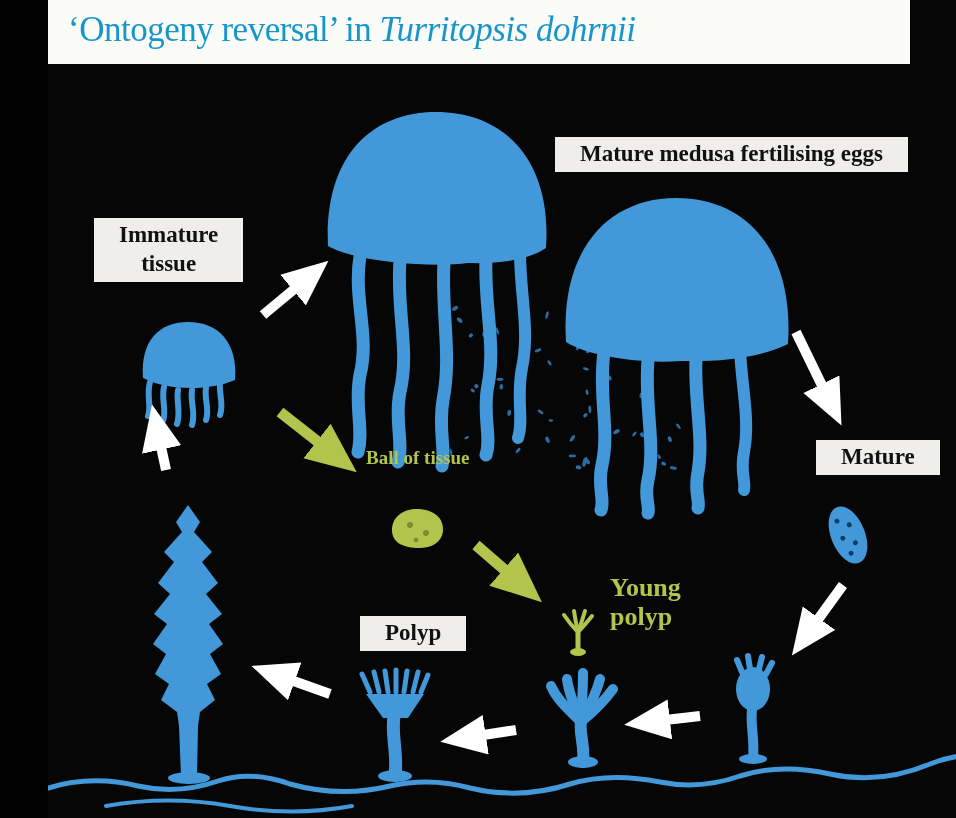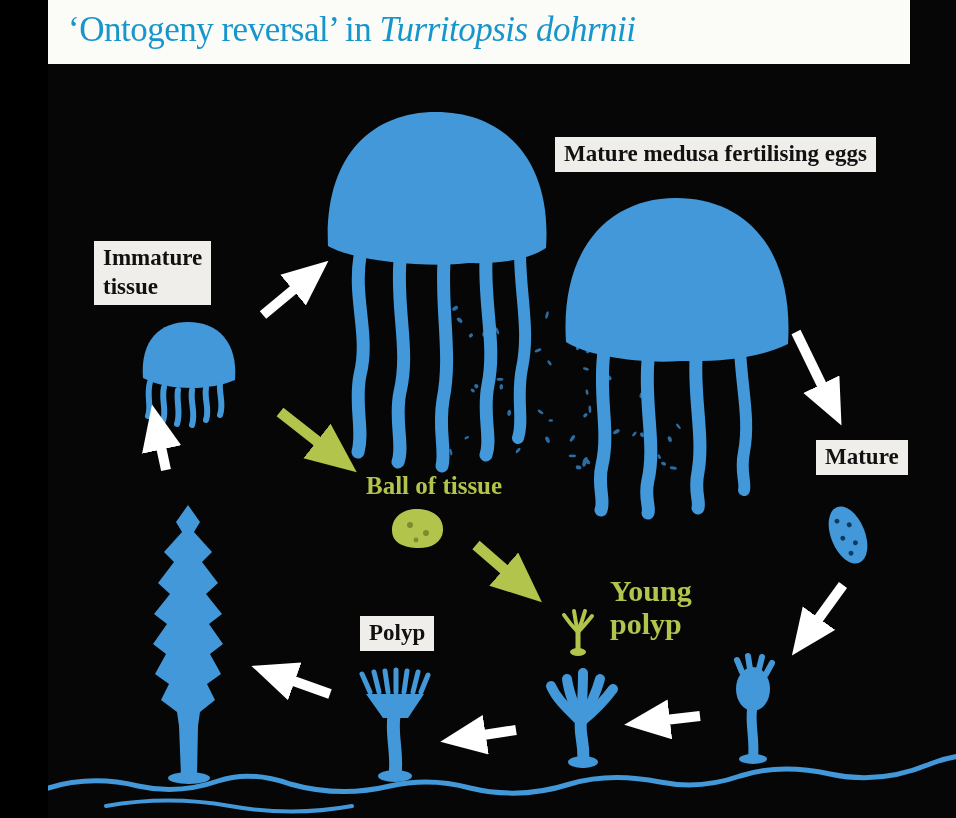--- a/index.html
+++ b/index.html
@@ -33,33 +33,33 @@
   .stroke-blue{stroke:var(--blue,#4298d8);fill:none;stroke-linecap:round;}
   .fill-green{fill:var(--green,#b3c44c);}
   .stroke-green{stroke:var(--green,#b3c44c);fill:none;stroke-linecap:round;}
   .arrow-white{stroke:#ffffff;fill:none;stroke-linecap:butt;}
   .arrow-green{stroke:var(--green,#b3c44c);fill:none;stroke-linecap:butt;}
   .label-box{
     position:absolute;z-index:4;
     background:var(--label-bg,#efeeea);
     color:var(--label-text,#111);
     font-weight:bold;font-size:23px;line-height:1.25;
-    padding:3px 9px;
+    padding:3px 25px;
     white-space:nowrap;
   }
   .label-green{
     position:absolute;z-index:4;
     color:var(--green,#b3c44c);
     font-weight:bold;line-height:1.1;
     white-space:nowrap;
   }
-  #label-ball{left:318px;top:472px;font-size:25px;text-align:center;}
-  #label-young-polyp{left:562px;top:574px;font-size:30px;}
+  #label-ball{left:318px;top:448px;font-size:19px;text-align:center;}
+  #label-young-polyp{left:562px;top:574px;font-size:26px;}
   #label-mature{left:507px;top:137px;}
-  #label-immature{left:46px;top:241px;}
+  #label-immature{left:46px;top:218px;text-align:center;}
   #label-planula{left:768px;top:440px;}
   #label-polyp{left:312px;top:616px;}
 </style>
 </head>
 <body>
 
 <div id="stage">
 
   <div id="header"></div>
   <div id="header-dark-corner"></div>

